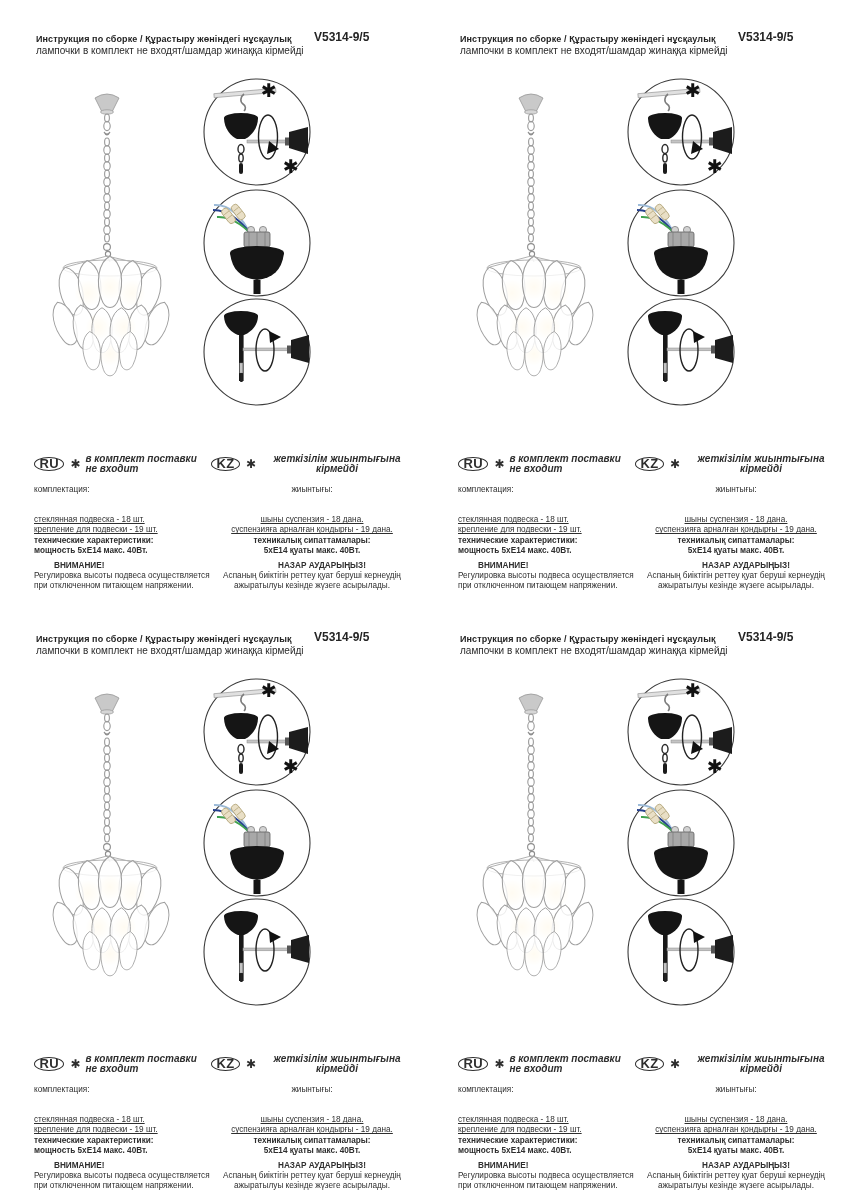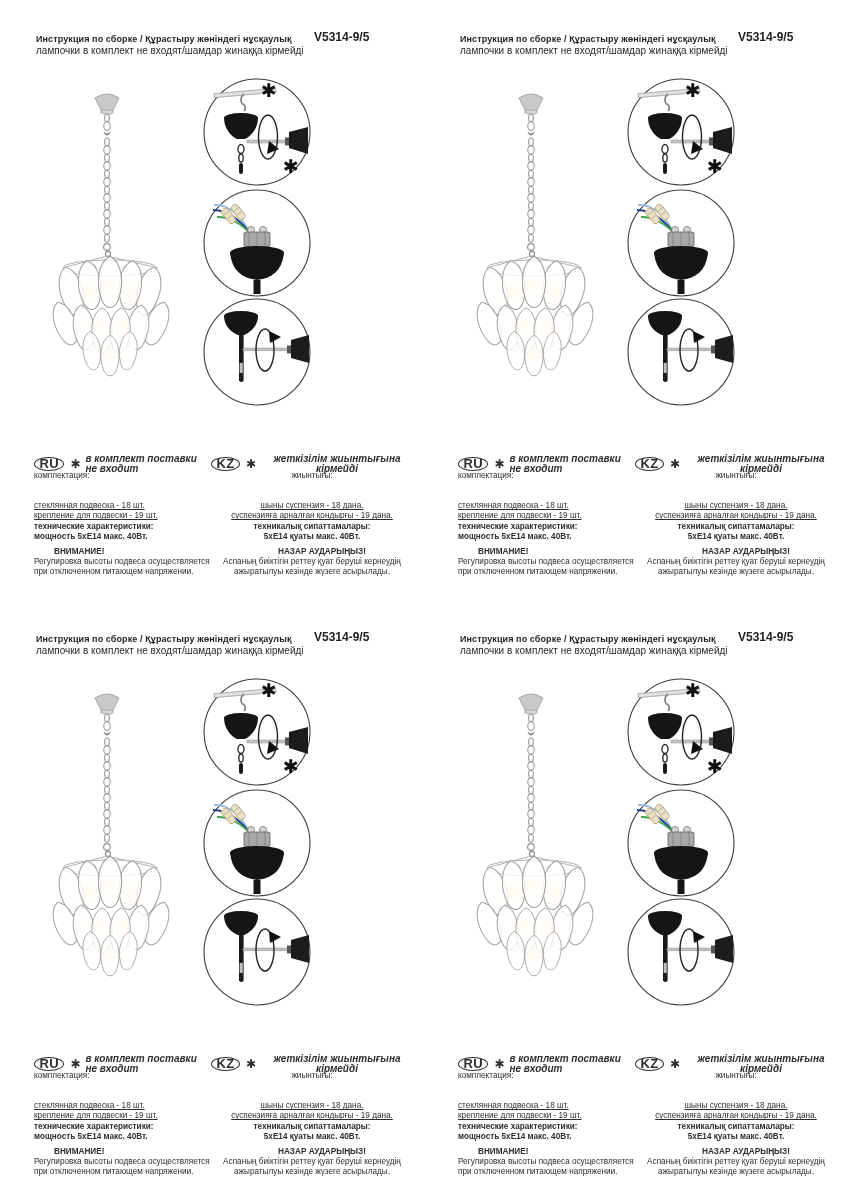--- a/index.html
+++ b/index.html
@@ -11,21 +11,21 @@
   .subtitle{position:absolute;left:36px;top:45px;font-size:10px;color:#2b2b2b;white-space:nowrap;}
   .chandelier{position:absolute;left:38px;top:86px;}
   .steps{position:absolute;left:201px;top:76px;}
   .txt-col{position:absolute;top:457px;font-size:8.2px;line-height:10.2px;color:#2e2e2e;}
   .ru-col{left:34px;width:176px;}
   .kz-col{left:211px;width:202px;text-align:center;}
   .badge-row{display:flex;align-items:center;height:14px;}
   .badge{border:1.2px solid #2e2e2e;border-radius:50%;font-size:13px;font-weight:bold;padding:0px 4.5px 1px 4.5px;letter-spacing:.3px;line-height:11px;}
   .fn-star{font-size:12px;font-weight:bold;margin-left:6px;line-height:10px;}
   .fn-note{font-size:10px;font-weight:bold;margin-left:5px;font-style:italic;}
-  .sec-kit-head{}
+  .sec-kit-head{margin-top:14px;}
   .sec-kit{margin-top:20px;text-decoration:underline;}
   .sec-spec-head{margin-top:0;font-weight:bold;}
   .sec-warn-head{margin-top:5px;font-weight:bold;padding-left:20px;}
   .nowrap{white-space:nowrap;}
 </style>
 </head>
 <body>
 
 <div class="page">
   <div class="quad">

